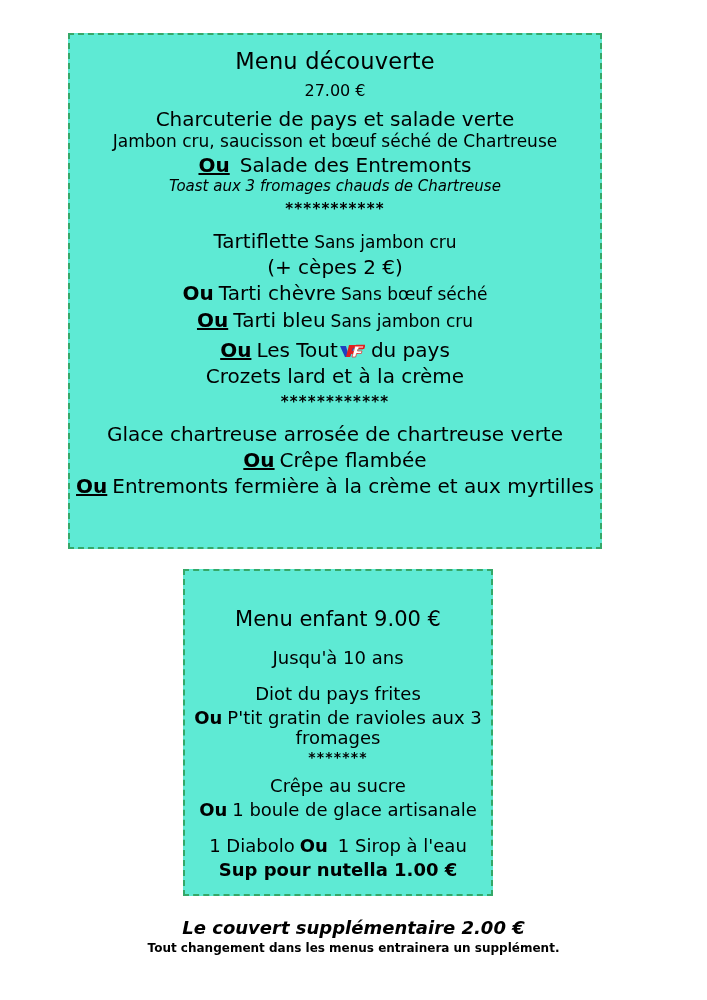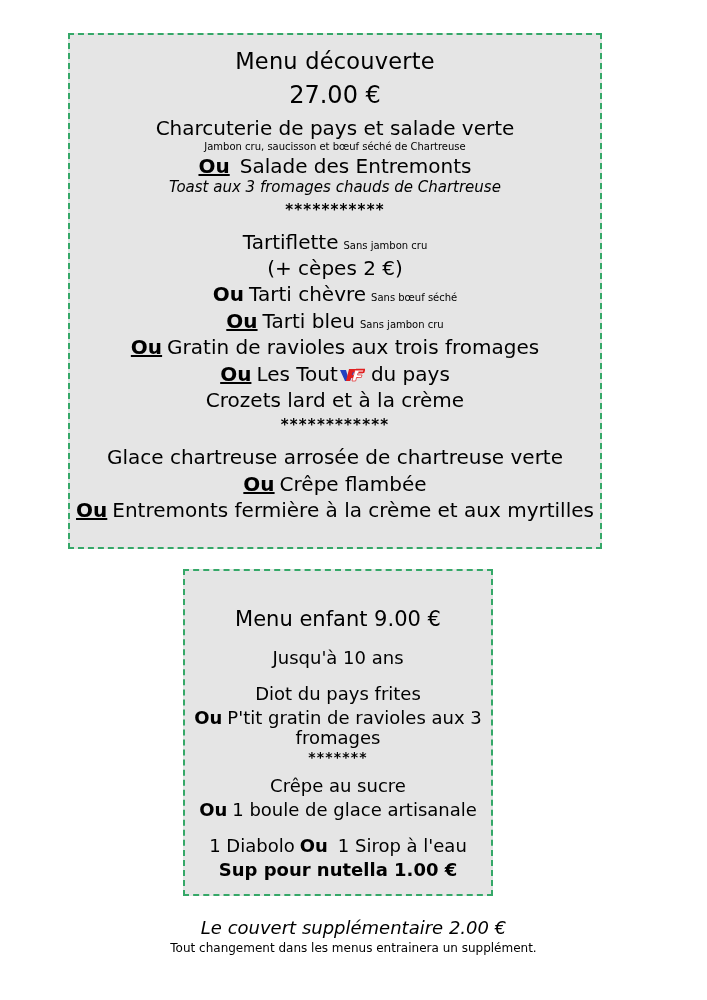--- a/index.html
+++ b/index.html
@@ -19,21 +19,21 @@
   .page {
     position: relative;
     width: 707px;
     height: 1000px;
   }
 
   
   .menu-box {
     position: absolute;
     border: 2px dashed #35a868;
-    background: #e5e5e5;
+    background: #5eead4;
     box-sizing: border-box;
   }
   #box-discovery {
     left: 68px;
     top: 33px;
     width: 534px;
     height: 516px;
   }
   #box-child {
     left: 183px;
@@ -49,23 +49,23 @@
 
   
   .line {
     text-align: center;
     line-height: 1.12;
     white-space: nowrap;
   }
   .line.wrap { white-space: normal; }
 
   .t-title      { font-size: 22.5px; letter-spacing: .2px; }
-  .t-price      { font-size: 24px; }
+  .t-price      { font-size: 16px; }
   .t-main       { font-size: 20px; }
-  .t-sub        { font-size: 10px; }
+  .t-sub        { font-size: 17px; }
   .t-sub-i      { font-size: 15px; font-style: italic; }
   .t-stars      { font-size: 15px; font-weight: bold; letter-spacing: 1.2px; }
   .t-stars-sm   { font-size: 14px; font-weight: bold; letter-spacing: 1.2px; }
   .t-child-title{ font-size: 21px; margin-top: 21px; }
   .t-child      { font-size: 18px; }
   .t-foot-i     { font-size: 18px; font-style: italic; }
   .t-foot       { font-size: 12px; }
 
   .ou      { font-weight: bold; }
   .ou-u    { font-weight: bold; text-decoration: underline; }
@@ -82,20 +82,21 @@
     margin: 0 1px;
   }
 
   
   #footer {
     position: absolute;
     left: 0;
     top: 918px;
     width: 707px;
     text-align: center;
+    font-weight: bold;
   }
 
   .gap-2  { height: 2px; }
   .gap-4  { height: 4px; }
   .gap-6  { height: 6px; }
   .gap-8  { height: 8px; }
   .gap-10 { height: 10px; }
   .gap-12 { height: 12px; }
   .gap-14 { height: 14px; }
   .gap-16 { height: 16px; }
@@ -139,23 +140,20 @@
       <div class="line t-main">
         <span class="ou">Ou</span><span class="sp"></span><span>Tarti chèvre</span><span class="sp"></span><span class="t-sub">Sans bœuf séché</span>
       </div>
       <div class="gap-4"></div>
 
       <div class="line t-main">
         <span class="ou-u">Ou</span><span class="sp"></span><span>Tarti bleu</span><span class="sp"></span><span class="t-sub">Sans jambon cru</span>
       </div>
       <div class="gap-4"></div>
 
-      <div class="line t-main">
-        <span class="ou-u">Ou</span><span class="sp"></span><span>Gratin de ravioles aux trois fromages</span>
-      </div>
       <div class="gap-4"></div>
 
       <div class="line t-main">
         <span class="ou-u">Ou</span><span class="sp"></span><span>Les Tout</span><span class="vpf">
           <svg width="26" height="15" viewBox="0 0 26 15" xmlns="http://www.w3.org/2000/svg">
             <path d="M1 2 L7 2 L9 9 L11 2 L16 2 L11 13 L6 13 Z" fill="#2040c0"></path>
             <path d="M10 1 L20 1 L22 4 L14 4 L13 7 L20 7 L19 10 L12 10 L11 13 L7 13 Z" fill="#e02020"></path>
             <path d="M16 2 L25 2 L24 5 L19 5 L18.5 7 L23 7 L22.3 9.5 L17.6 9.5 L16.6 13 L13 13 Z" fill="#ffffff" stroke="#e02020" stroke-width="0.7"></path>
             <path d="M17 1.5 L25.5 1.5 L24.6 4.2 L19.5 4.2" fill="none" stroke="#e02020" stroke-width="1.6"></path>
           </svg>

